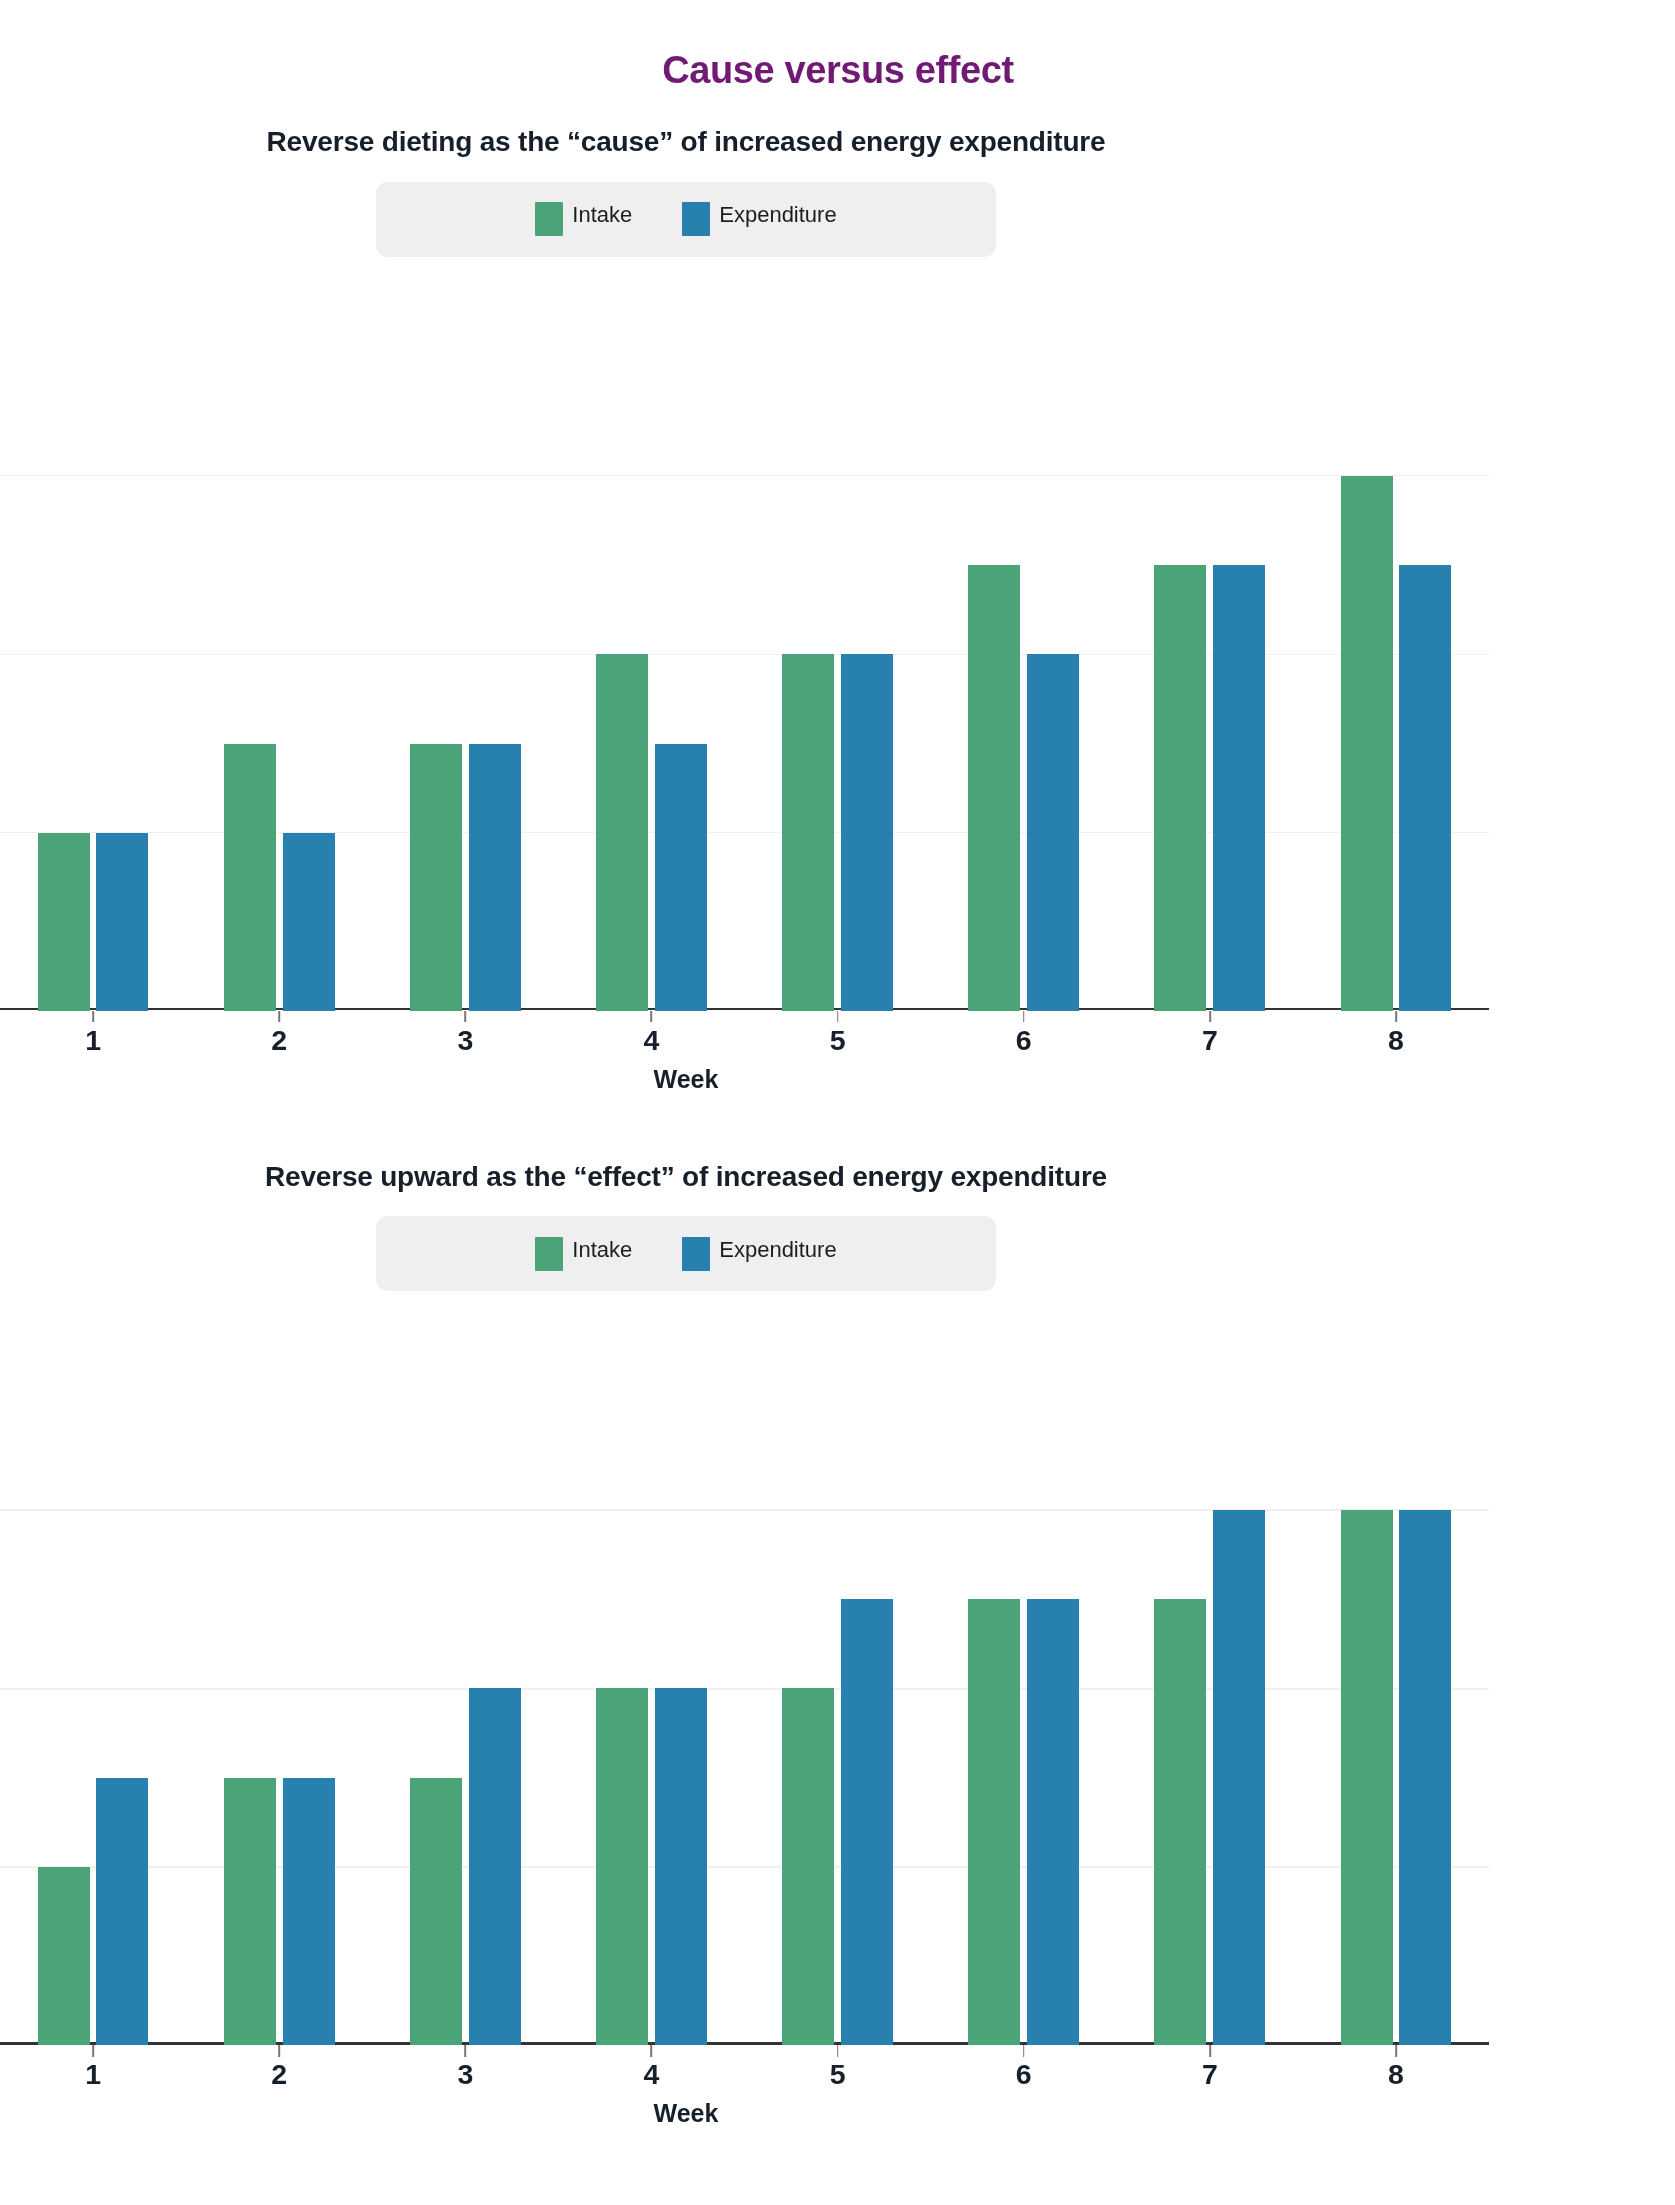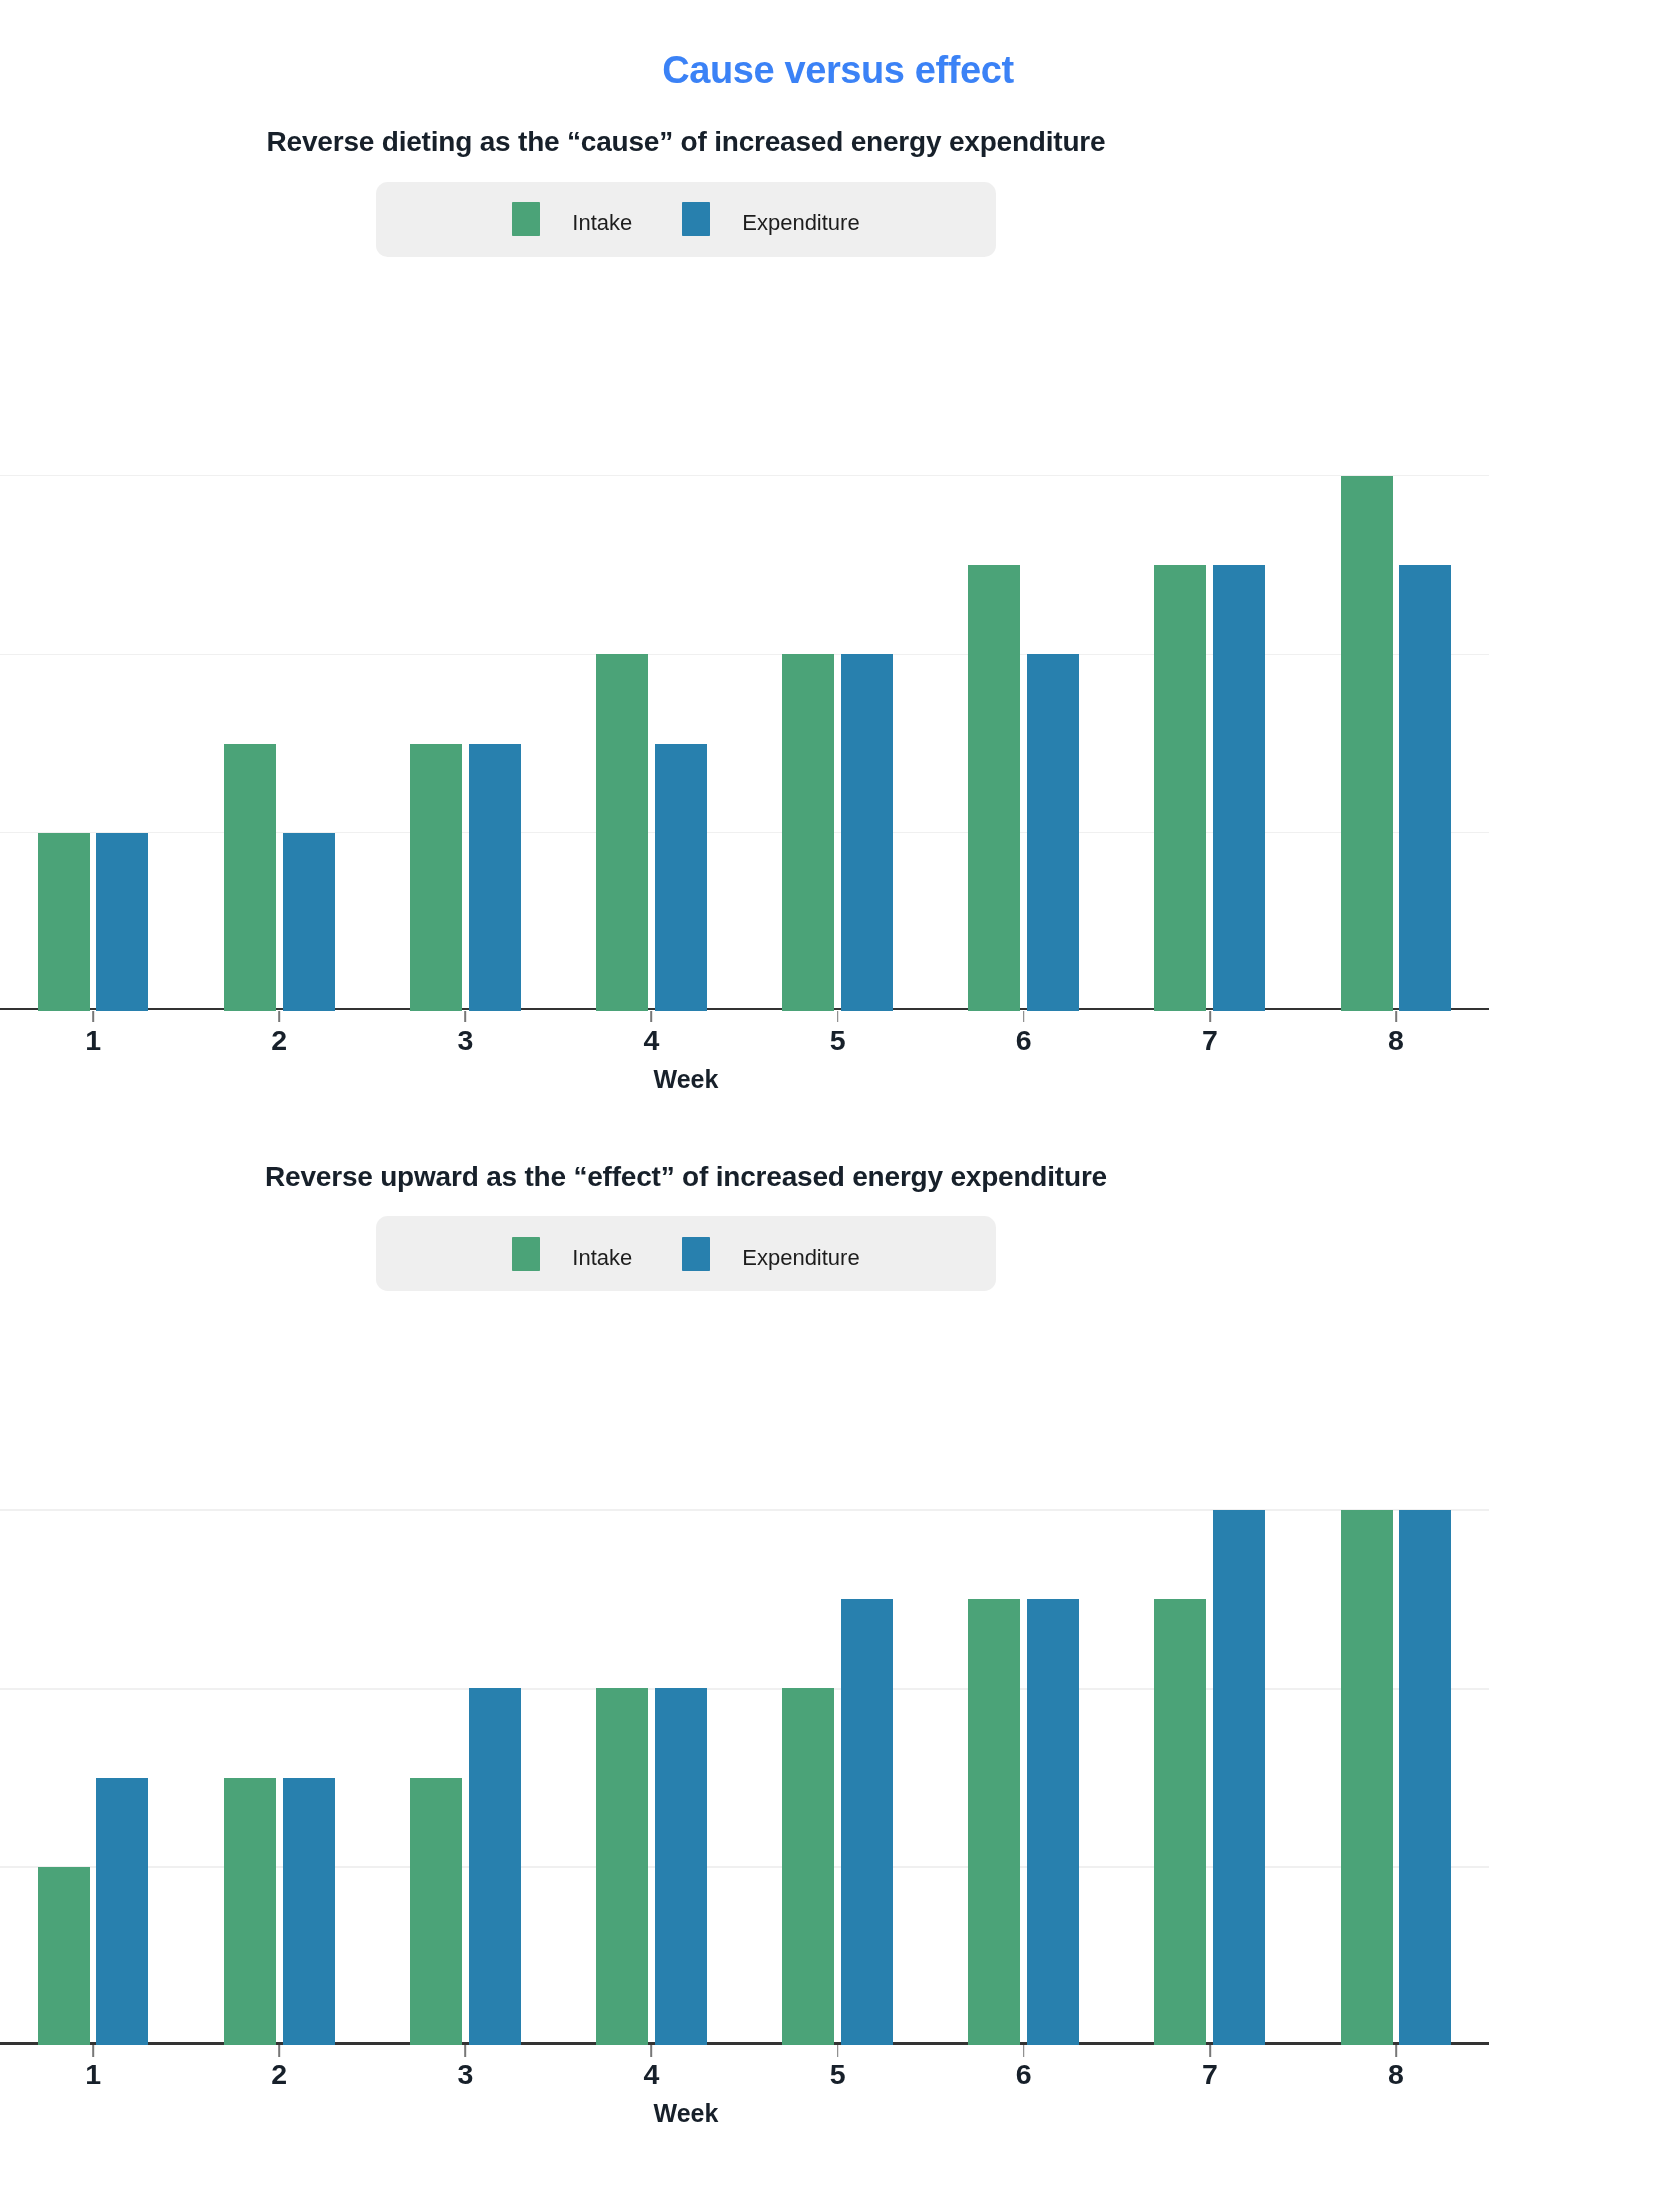--- a/index.html
+++ b/index.html
@@ -10,21 +10,21 @@
     color:#1a1a1a;
     -webkit-font-smoothing:antialiased;
   }
   .page { position:relative; width:1676px; height:2205px; box-sizing:border-box; }
 
   .main-title {
     text-align:center;
     font-size:38px;
     font-weight:700;
     letter-spacing:-0.4px;
-    color:#3b82f6;
+    color:#701a75;
     padding-top:49px;
     margin:0;
   }
 
   .panel { position:relative; width:1372px; }
 
   .panel-title {
     text-align:center;
     font-size:28px;
     font-weight:700;
@@ -37,21 +37,21 @@
     margin:0 auto;
     background:#efefef;
     border-radius:11.7px;
     width:620px;
     height:75px;
     display:flex;
     align-items:center;
     justify-content:center;
     gap:50px;
   }
-  .legend-item { display:flex; align-items:flex-end; gap:32px; }
+  .legend-item { display:flex; align-items:flex-start; gap:9px; }
   .swatch { width:28px; height:34px; display:block; border-radius:0.8px; }
   .legend-label { font-size:22px; font-weight:400; color:#1d1d1d; }
 
   
   .plot {
     position:relative;
     margin:0 auto;
     box-sizing:border-box;
   }
   .gridline {

